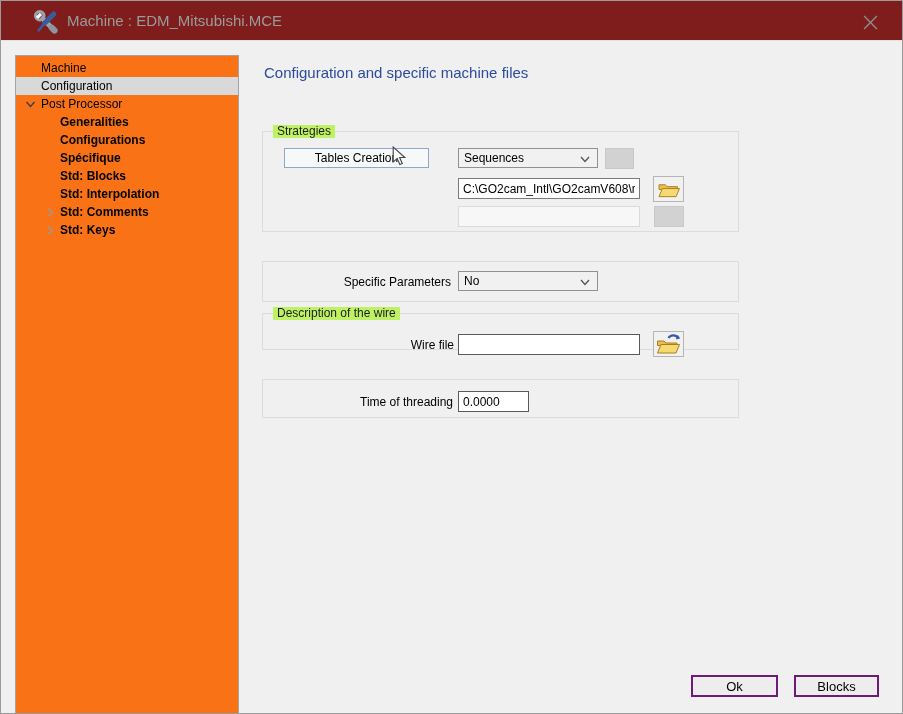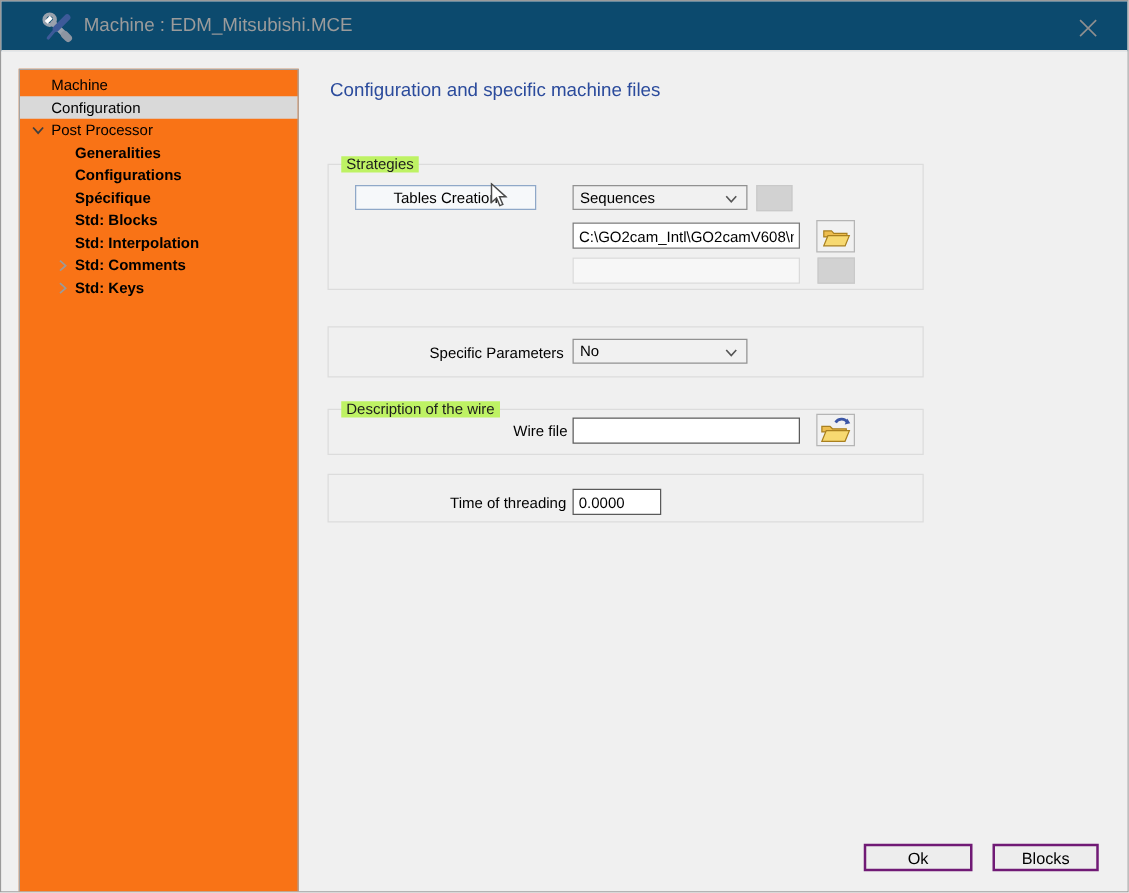--- a/index.html
+++ b/index.html
@@ -8,21 +8,21 @@
 
   .window {
     position:relative; width:903px; height:714px;
     background:#f0f0f0; border:1px solid #9b9b9b;
     overflow:hidden;
   }
 
   
   .titlebar {
     position:absolute; left:0; top:0; right:0; height:40px;
-    background:#0c4a6e; border-bottom:1px solid #e2e2e2;
+    background:#7f1d1d; border-bottom:1px solid #e2e2e2;
   }
   .app-icon { position:absolute; left:31px; top:8px; width:29px; height:27px; }
   .title-text {
     position:absolute; left:66px; top:0; height:40px; line-height:40px;
     font-size:15px; color:#9b9b9b; white-space:nowrap;
   }
   .close-btn {
     position:absolute; right:22px; top:11px; width:20px; height:20px;
     display:flex; align-items:center; justify-content:center; cursor:default;
   }
@@ -53,21 +53,21 @@
 
   .groupbox {
     position:absolute; border:1px solid #dcdcdc; background:#f0f0f0;
   }
   .legend {
     position:absolute; left:10px; top:-7px; background:#bef264;
     padding:0 4px; font-size:12px; color:#1d1d1d; line-height:13px;
   }
   .gb-strategies { left:261px; top:90px;  width:477px; height:101px; }
   .gb-specific   { left:261px; top:220px; width:477px; height:41px; }
-  .gb-wire       { left:261px; top:286px; width:477px; height:37px; }
+  .gb-wire       { left:261px; top:272px; width:477px; height:37px; }
   .gb-threading  { left:261px; top:338px; width:477px; height:39px; }
 
   .form-label {
     position:absolute; font-size:12px; color:#000; text-align:right; white-space:nowrap;
   }
 
   .btn-tables {
     position:absolute; left:283px; top:107px; width:145px; height:20px;
     background:#f6f8fa; border:1px solid #8fa8c8; font-size:12px; color:#000;
     font-family:"Liberation Sans", sans-serif; text-align:center; line-height:18px;

